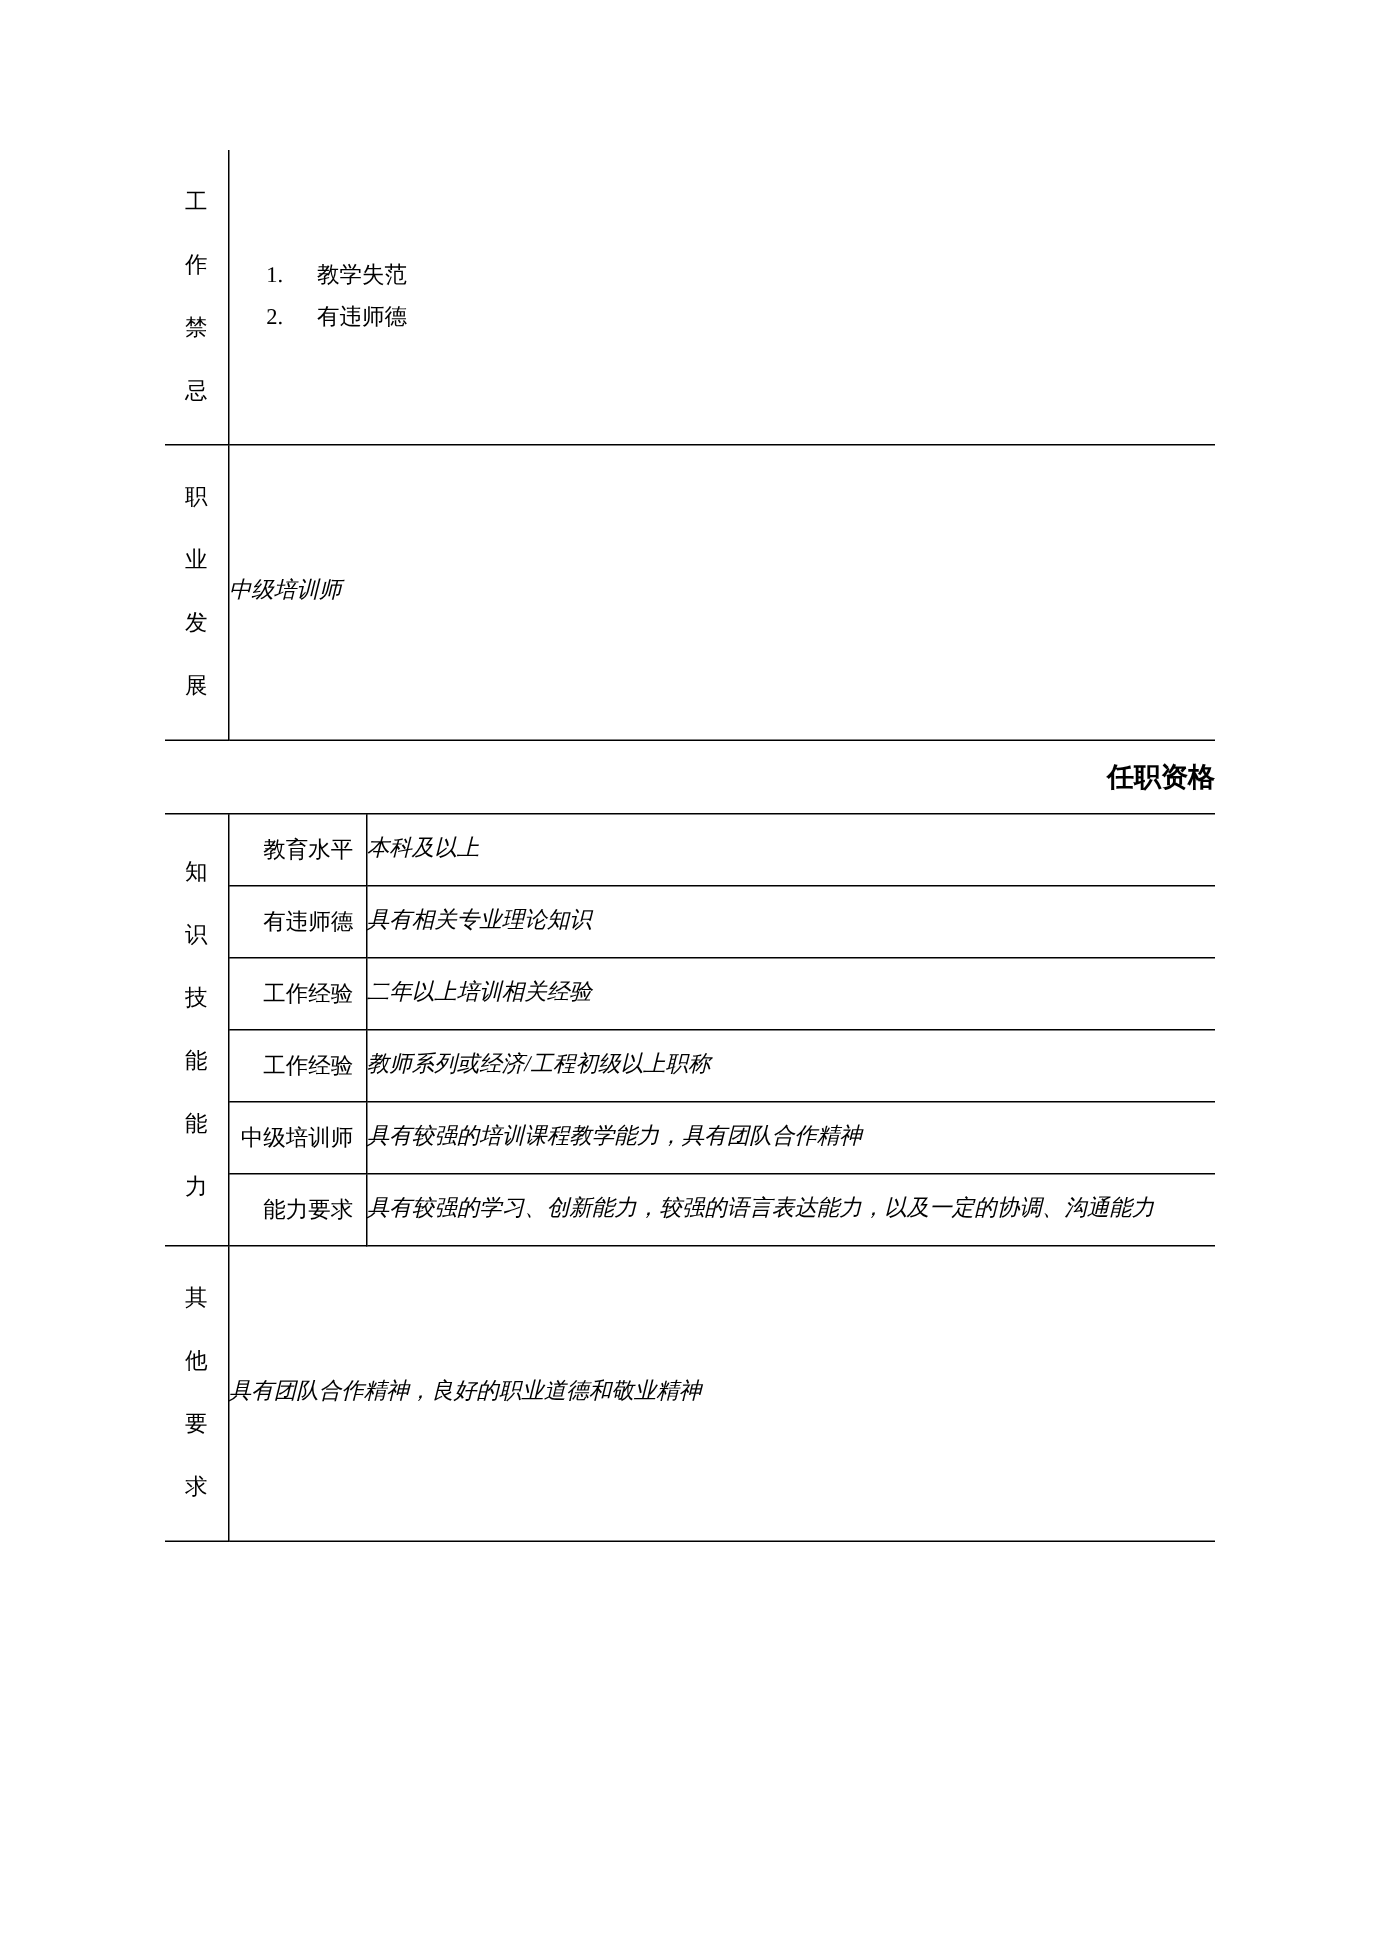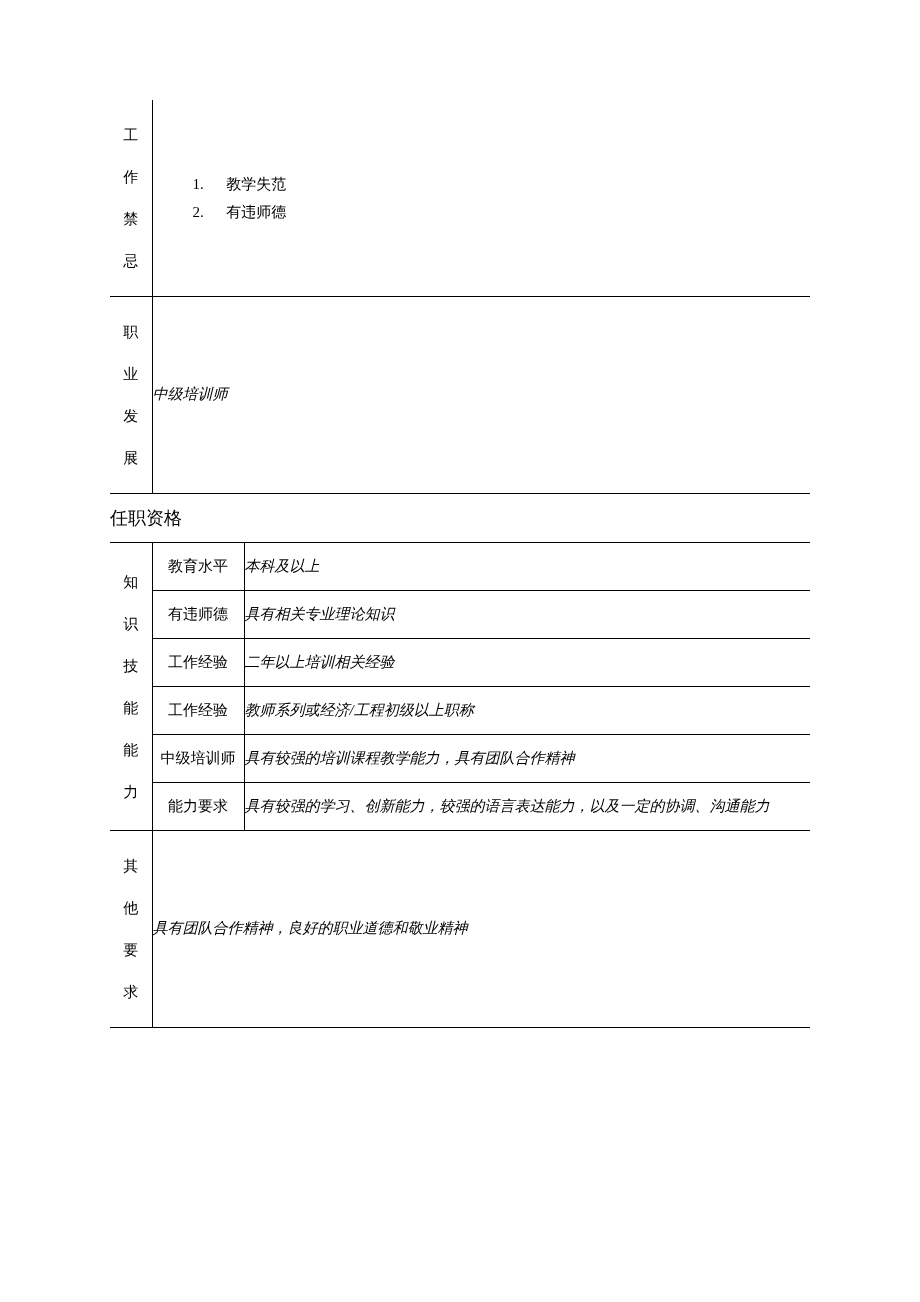--- a/index.html
+++ b/index.html
@@ -26,39 +26,39 @@
     }
     .vertical-label {
       width: 42px;
       text-align: center;
       padding: 14px 4px;
       line-height: 2.8;
       letter-spacing: 0;
     }
     .sub-label {
       width: 90px;
-      text-align: center;
+      text-align: right;
       padding: 14px 8px;
       white-space: nowrap;
       margin-top: 16px;
     }
     .section-header {
-      text-align: left;
+      text-align: right;
       font-size: 18px;
-      font-weight: normal;
+      font-weight: bold;
       padding: 12px 0;
       font-family: "SimHei", "黑体", sans-serif;
     }
     .content-cell {
       padding: 10px 0;
       line-height: 1.7;
       font-style: italic;
     }
     .list-cell {
-      padding: 20px 28px;
+      padding: 20px 13px;
     }
     .list-item {
       margin-left: 12px;
       line-height: 1.9;
     }
     .list-num {
       display: inline-block;
       width: 30px;
     }
     .no-left-border {

